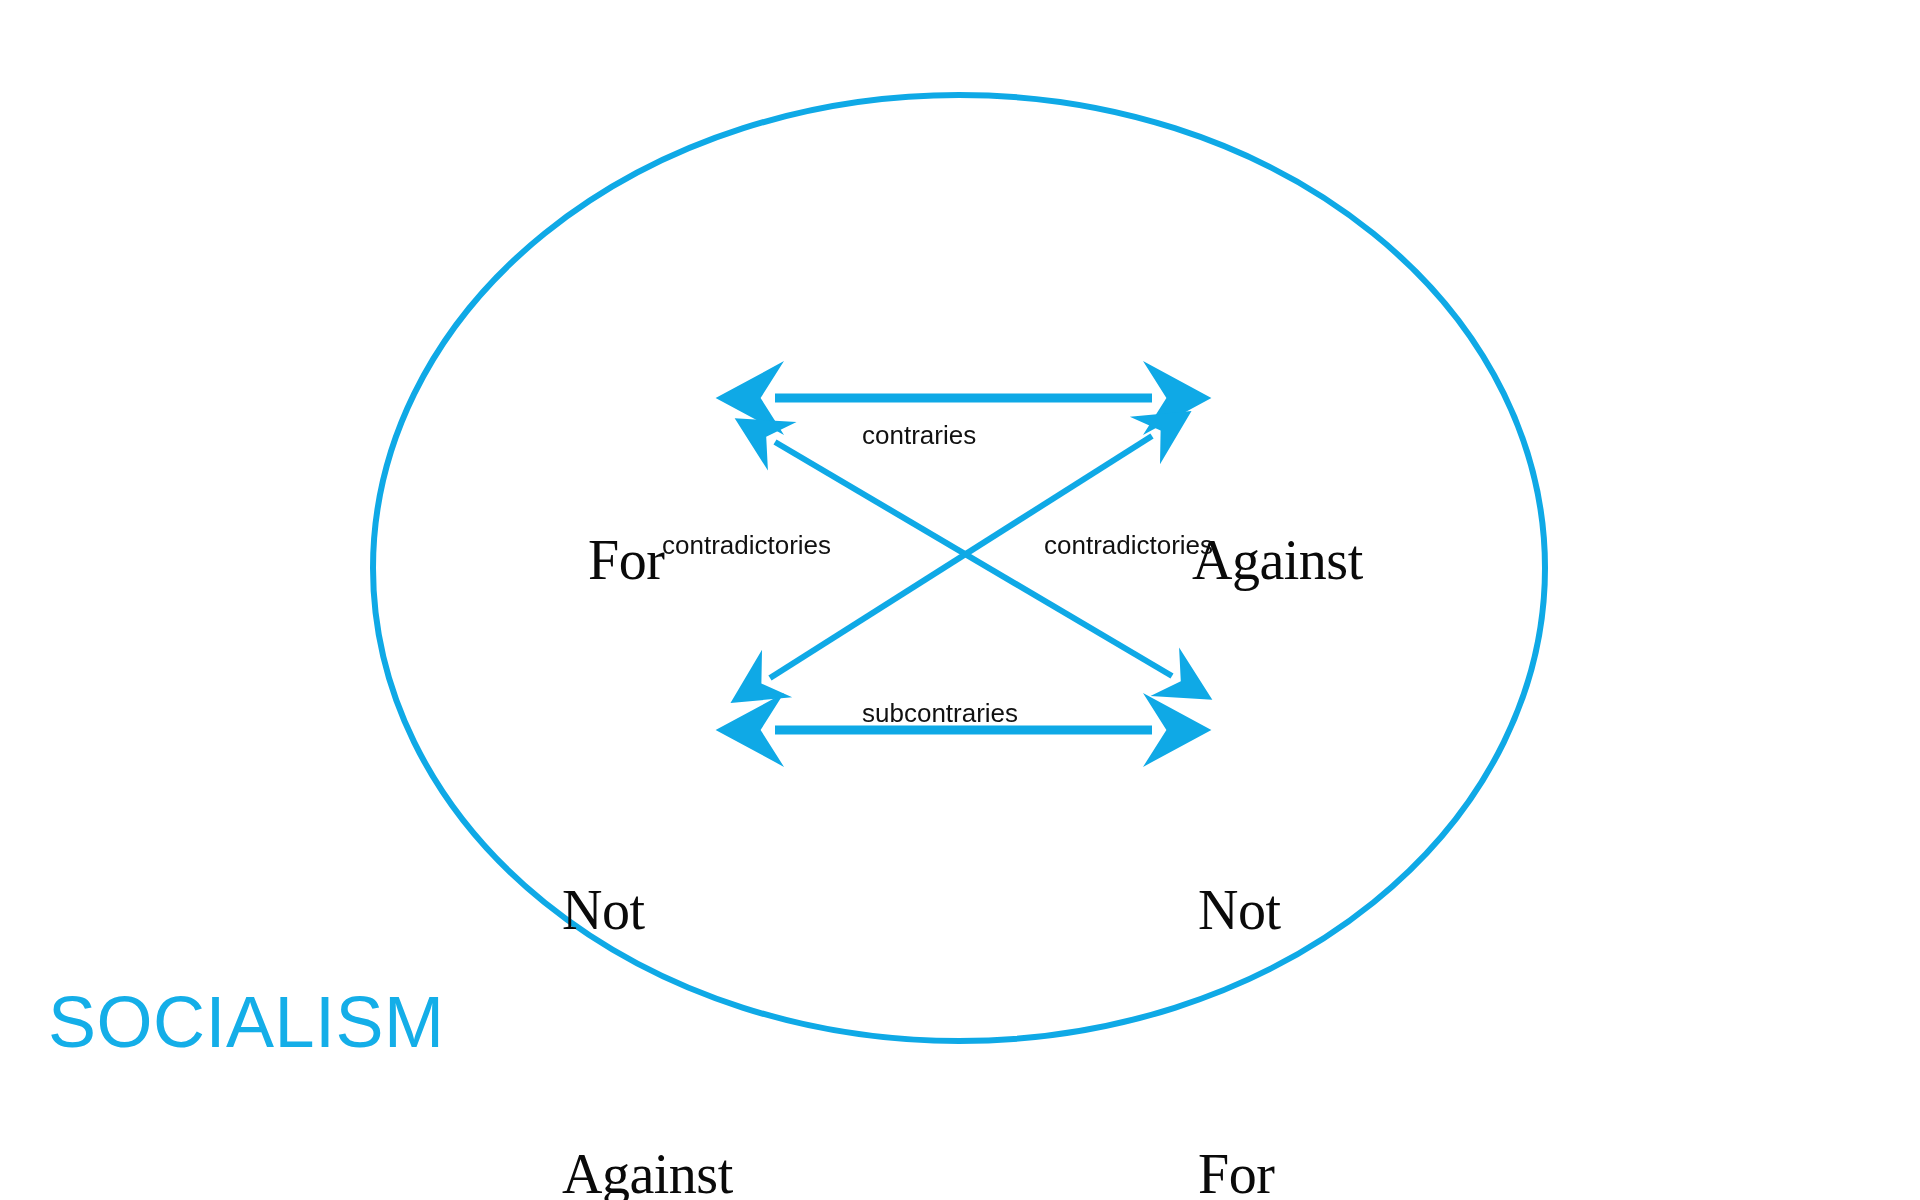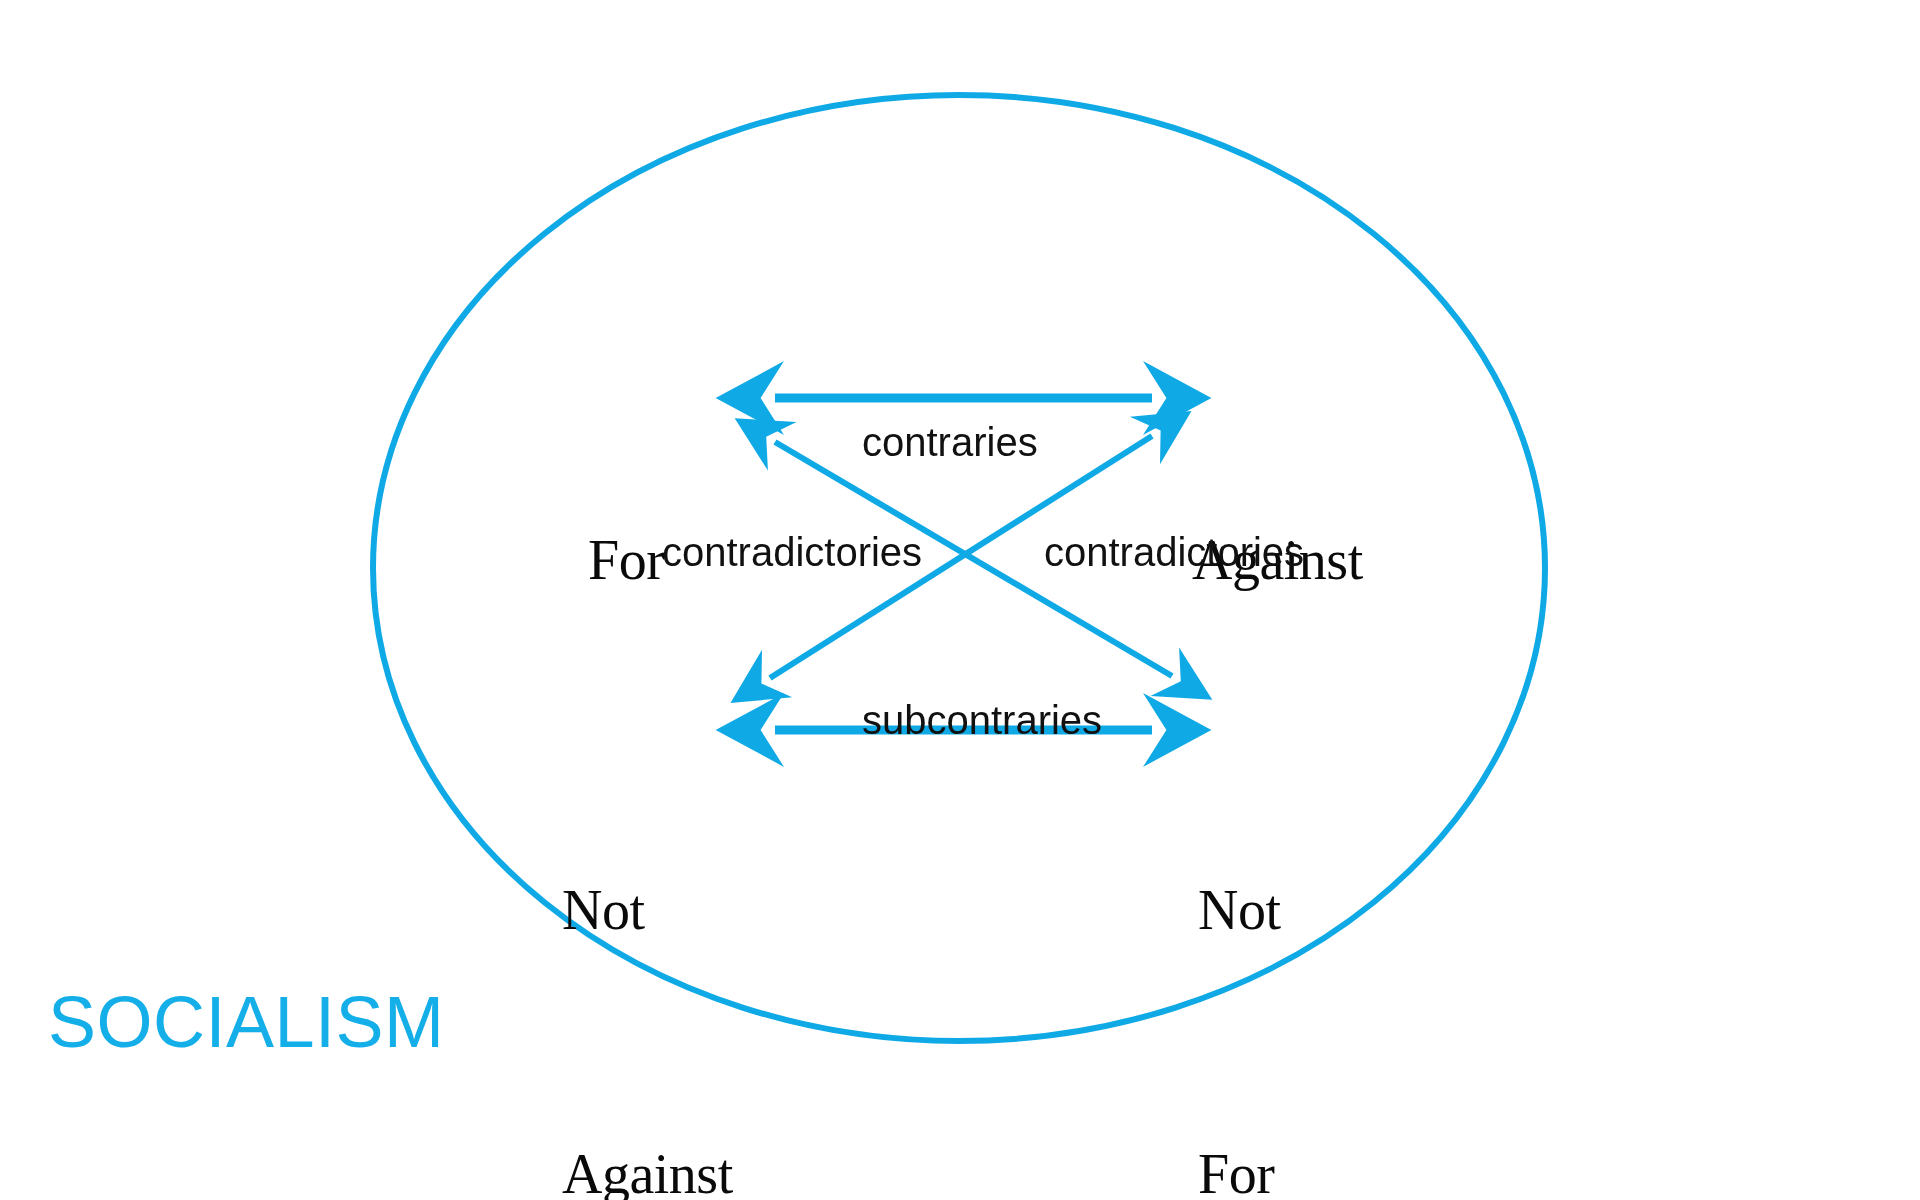--- a/index.html
+++ b/index.html
@@ -43,21 +43,21 @@
   #label-notagainst { left: 562px;  top: 690px; }
   #label-notfor     { left: 1198px; top: 690px; }
 
   .corner-label .line { display: block; }
 
   .relation-label {
     position: absolute;
     font-family: "Liberation Sans", sans-serif;
     font-weight: 400;
     color: #111111;
-    font-size: 40px;
+    font-size: 26px;
     white-space: nowrap;
   }
   #label-contraries     { left: 862px;  top: 420px; }
   #label-contra-left    { left: 662px;  top: 530px; }
   #label-contra-right   { left: 1044px; top: 530px; }
   #label-subcontraries  { left: 862px;  top: 658px; margin-top: 40px; }
 
   #label-system {
     position: absolute;
     left: 48px;

